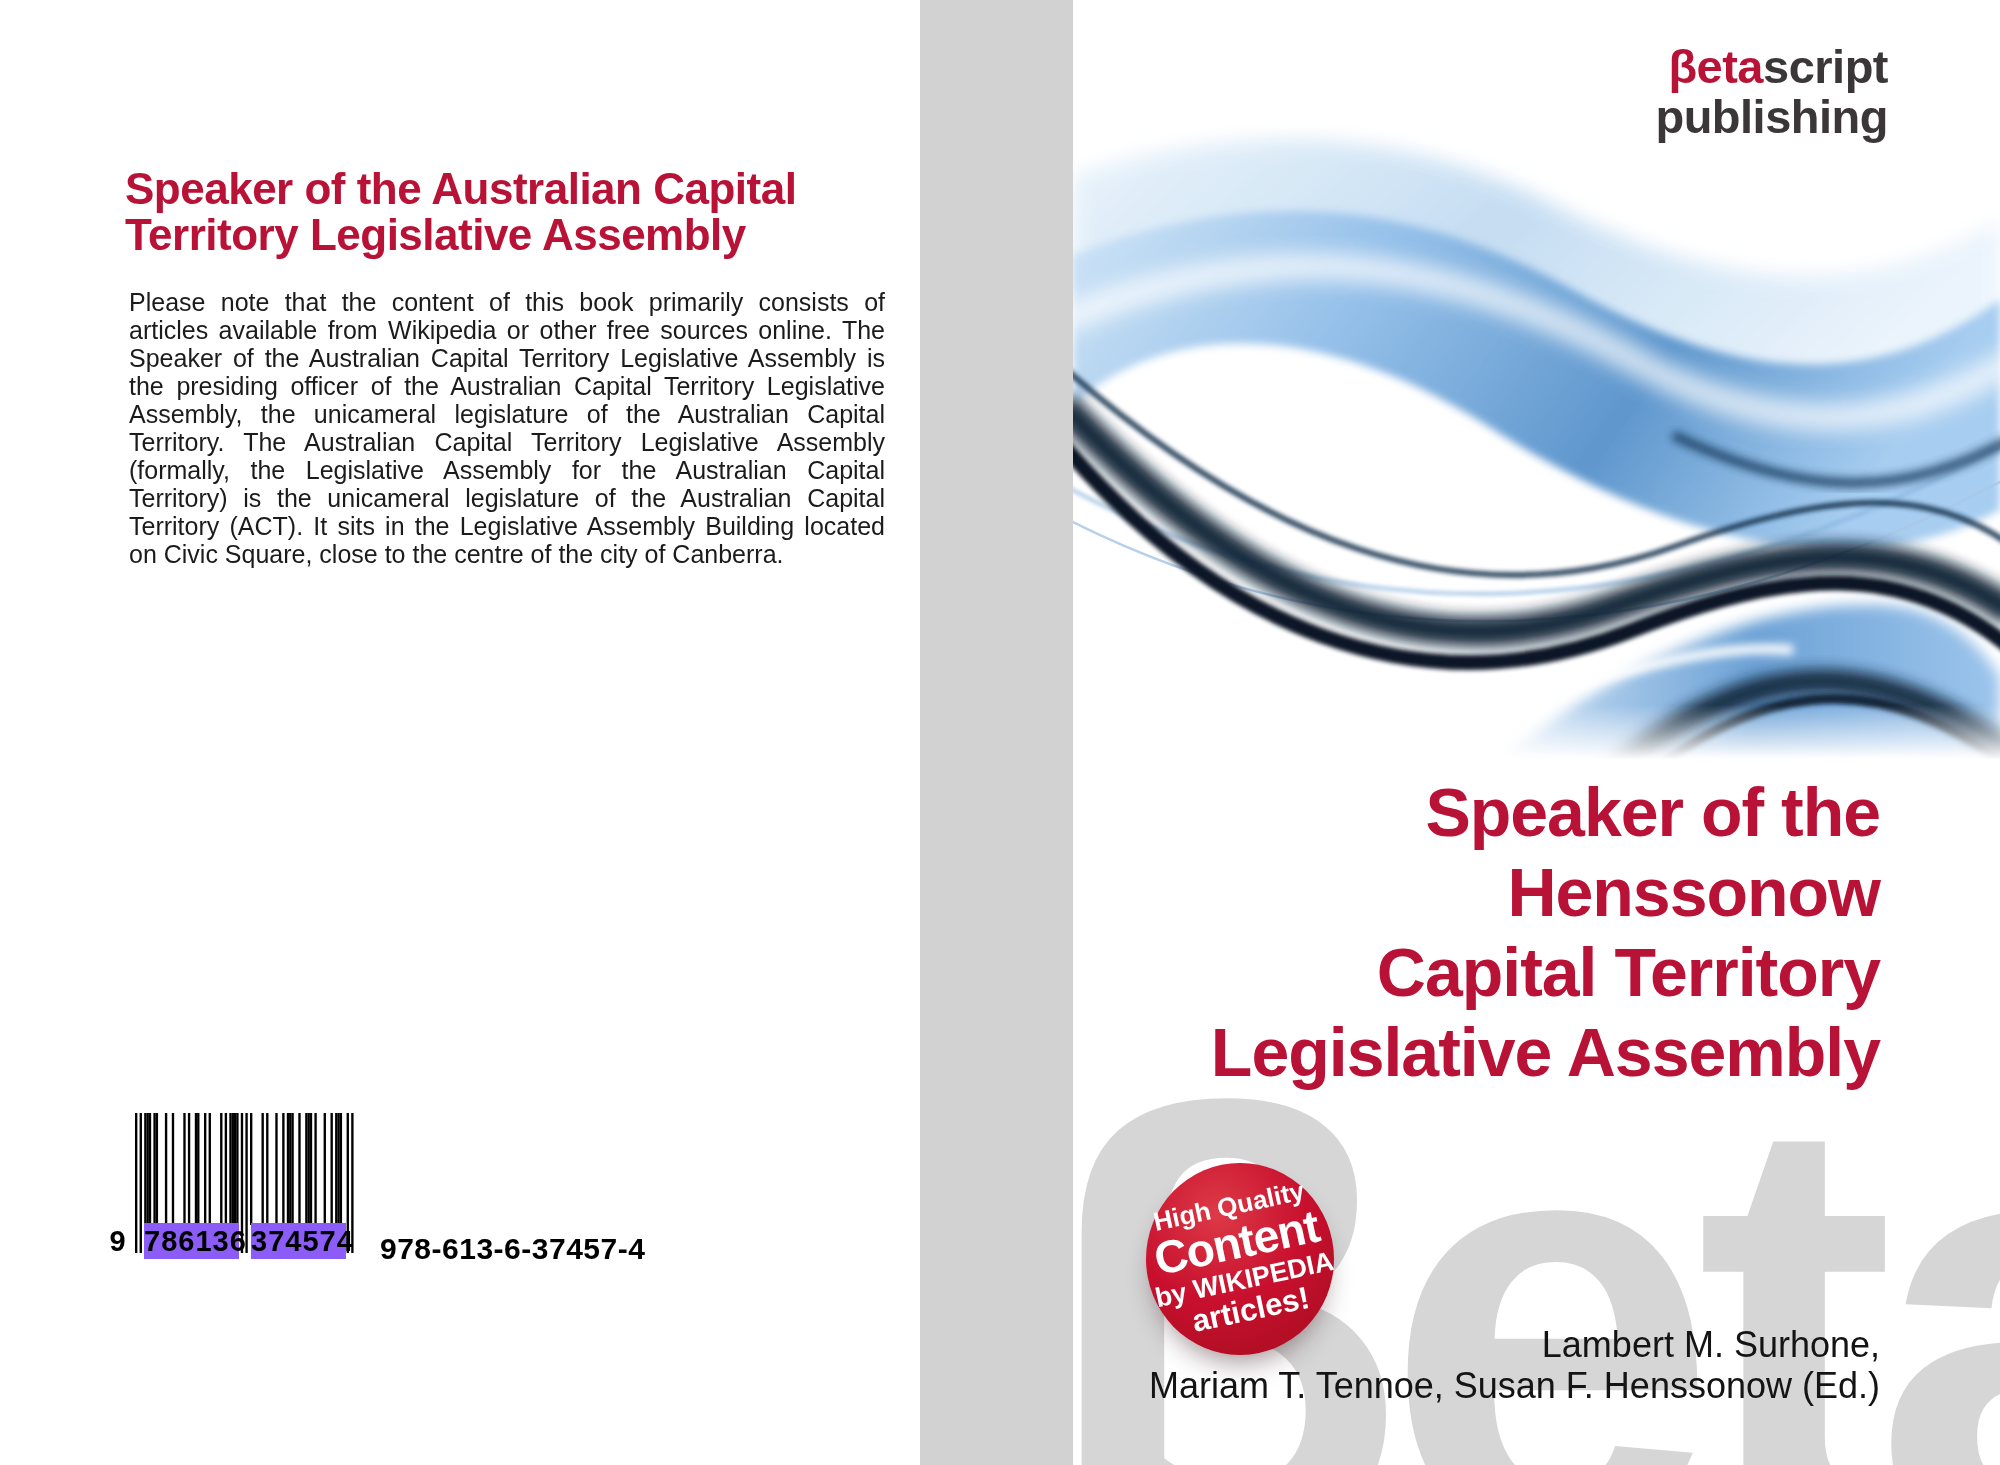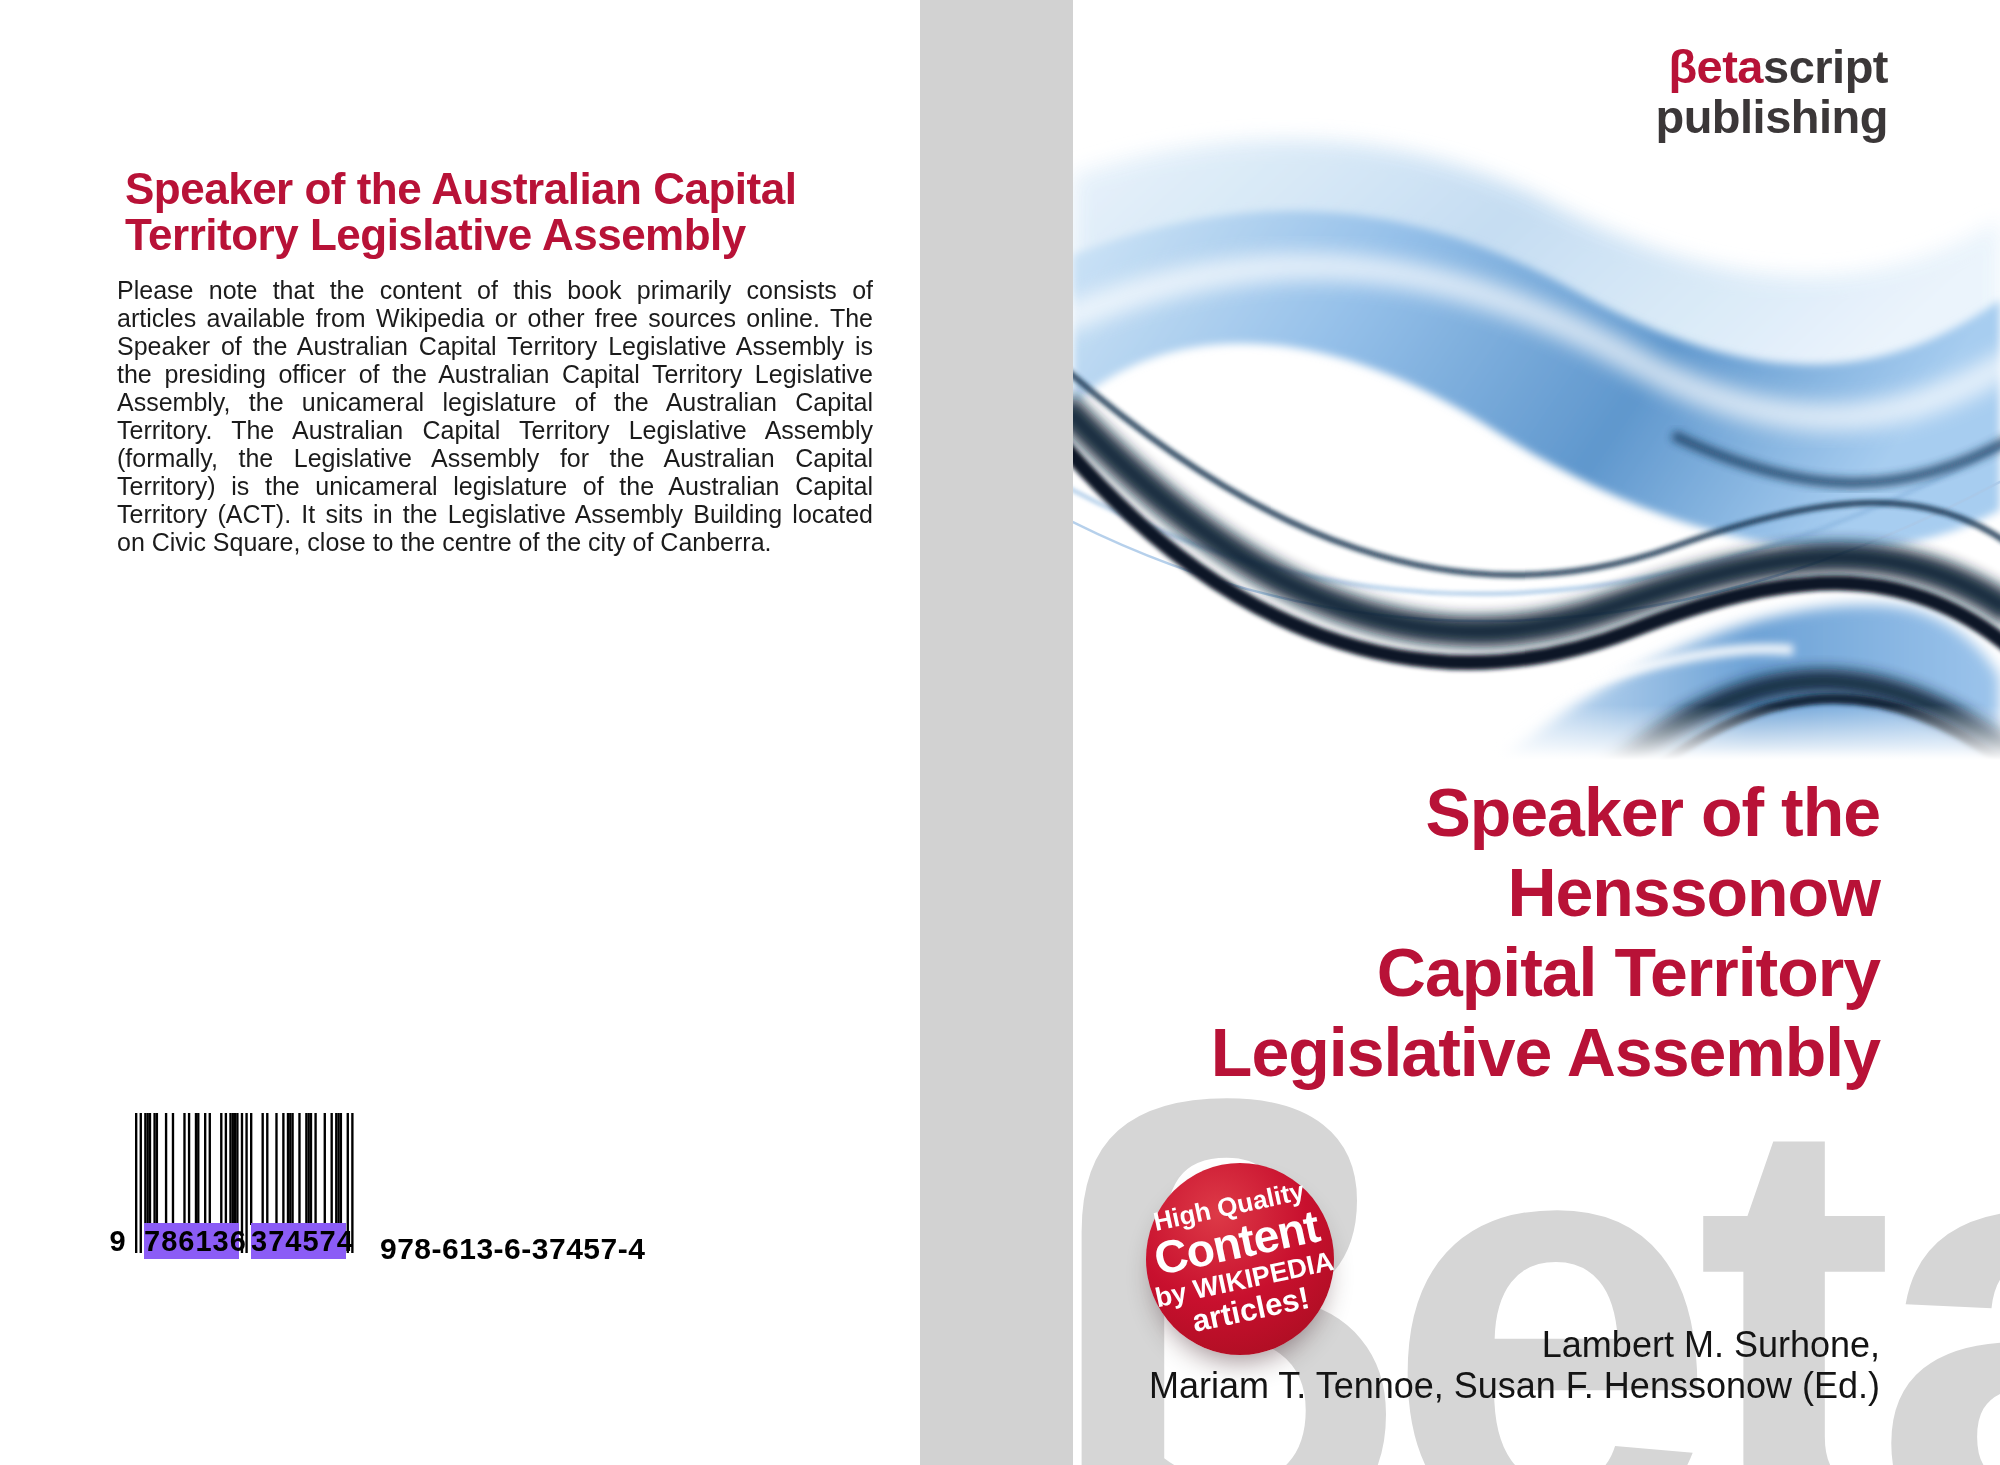--- a/index.html
+++ b/index.html
@@ -8,21 +8,21 @@
     overflow:hidden;font-family:"Liberation Sans",sans-serif;
   }
   
   .back{position:absolute;left:0;top:0;width:920px;height:1465px;background:#fff;}
   .back-title{
     position:absolute;left:117px;top:158px;width:760px;margin:8px;
     font-size:44px;line-height:46px;font-weight:bold;letter-spacing:-0.5px;
     color:var(--crimson,#b81237);
   }
   .back-desc{
-    position:absolute;left:117px;top:276px;width:756px;margin:0;
+    position:absolute;left:117px;top:276px;width:756px;margin:12px;
     font-size:25px;line-height:28px;color:#1b1b1b;
     text-align:justify;text-justify:inter-word;
   }
   .barcode{position:absolute;left:135px;top:1113px;width:219px;height:150px;}
   .barcode svg{position:absolute;left:0;top:0;}
   .barcode .num{
     position:absolute;top:110px;height:36px;
     font-size:29px;line-height:36px;font-weight:bold;color:#000;
     background:#8b5cf6;text-align:center;letter-spacing:1px;white-space:nowrap;
   }

